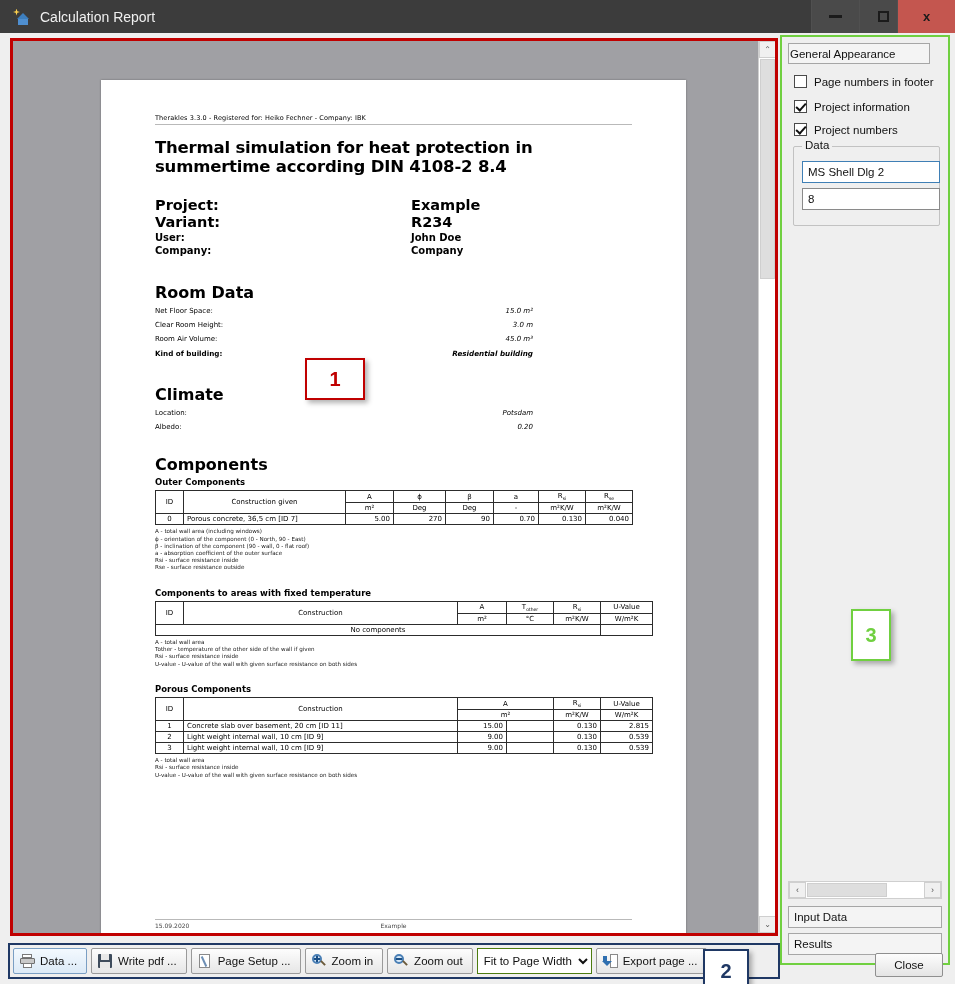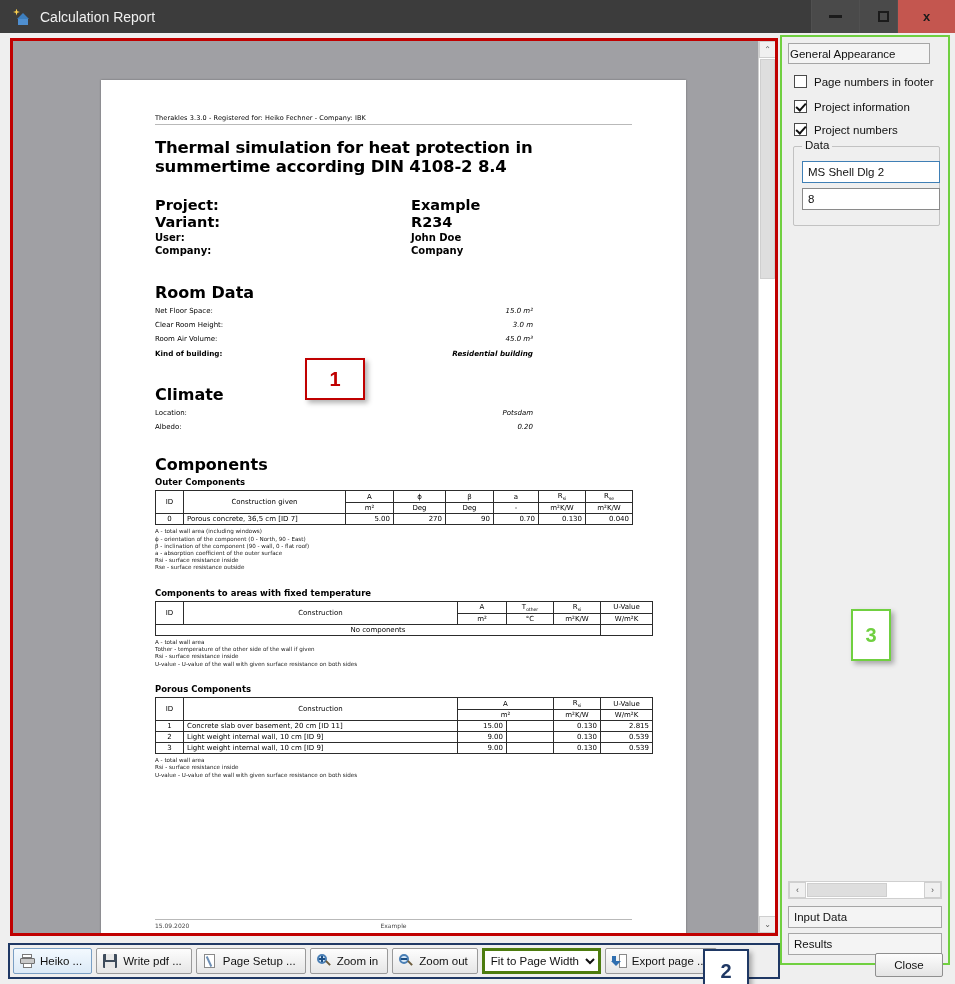--- a/index.html
+++ b/index.html
@@ -195,21 +195,21 @@
   .ico-zoom .m1{position:absolute;left:0;top:0;width:10px;height:10px;border:2px solid #4a7fb5;border-radius:50%;background:#d7e8f7;}
   .ico-zoom .m2{position:absolute;left:8px;top:8px;width:6px;height:2px;background:#6b5a3a;transform:rotate(45deg);}
   .ico-zoom .pm{position:absolute;left:2px;top:4px;width:6px;height:2px;background:#1b4f86;}
   .ico-zoom .pv{position:absolute;left:4px;top:2px;width:2px;height:6px;background:#1b4f86;}
   
   .ico-exp .e1{position:absolute;left:7px;top:0;width:8px;height:14px;background:#fff;border:1px solid #8a8a8a;}
   .ico-exp .e2{position:absolute;left:0;top:2px;width:4px;height:6px;background:#2f6fb0;}
   .ico-exp .e3{position:absolute;left:-1px;top:7px;width:0;height:0;border-left:5px solid transparent;border-right:5px solid transparent;border-top:5px solid #2f6fb0;}
   select.tsel {
     height: 26px; font-size: 11.5px; font-family: "Liberation Sans", sans-serif;
-    border: 3px solid #4d7c0f; background: #fff; padding: 0 2px;
+    border: 1px solid #4d7c0f; background: #fff; padding: 0 2px;
     color: #111;
   }
 
   
   #panel-annot {
     position: absolute; right: 5px; top: 2px;
     width: 170px; height: 930px;
     border: 2px solid #70d040;
     background: #efefef;
   }
@@ -555,21 +555,21 @@
 
     <div id="toolbar-annot">
       <div id="toolbar">
 
         <div class="tbtn first">
           <span class="tico ico-print">
               <i class="p1"></i>
               <i class="p2"></i>
               <i class="p3"></i>
             </span>
-          <span>Heiko ...</span>
+          <span>Data ...</span>
         </div>
 
         <div class="tbtn">
           <span class="tico ico-save">
               <i class="f1"></i>
               <i class="f2"></i>
               <i class="f3"></i>
             </span>
           <span>Write pdf ...</span>
         </div>

